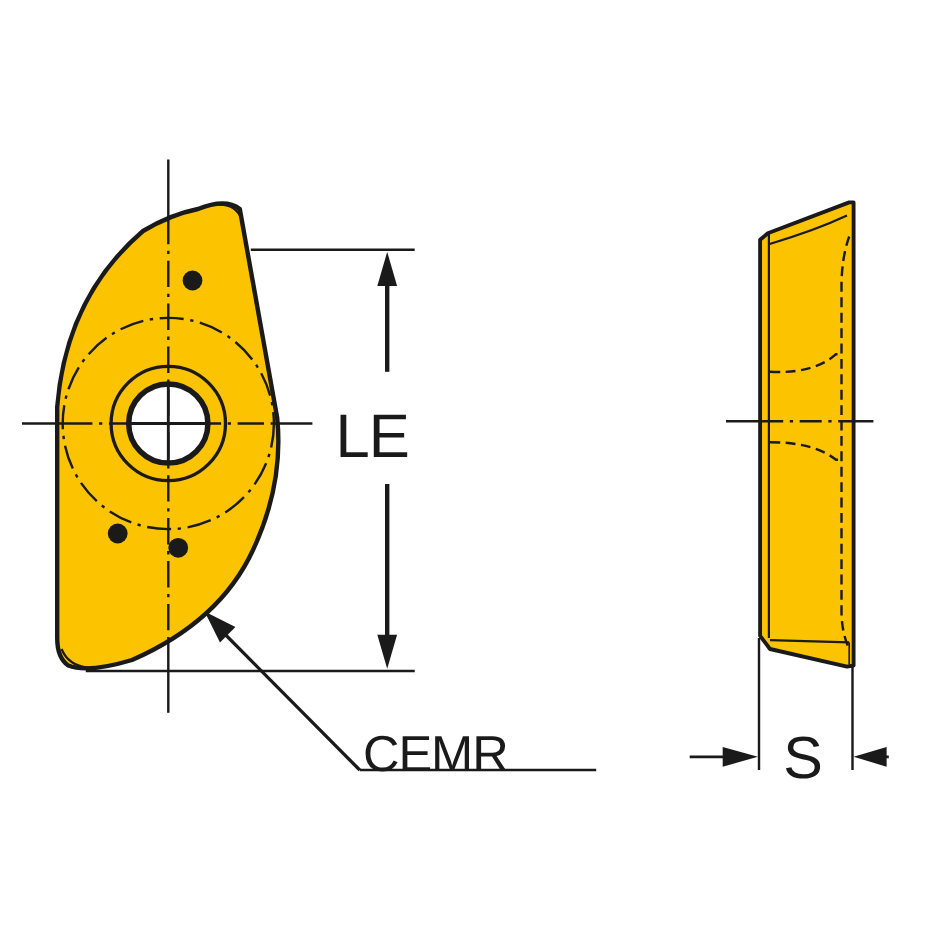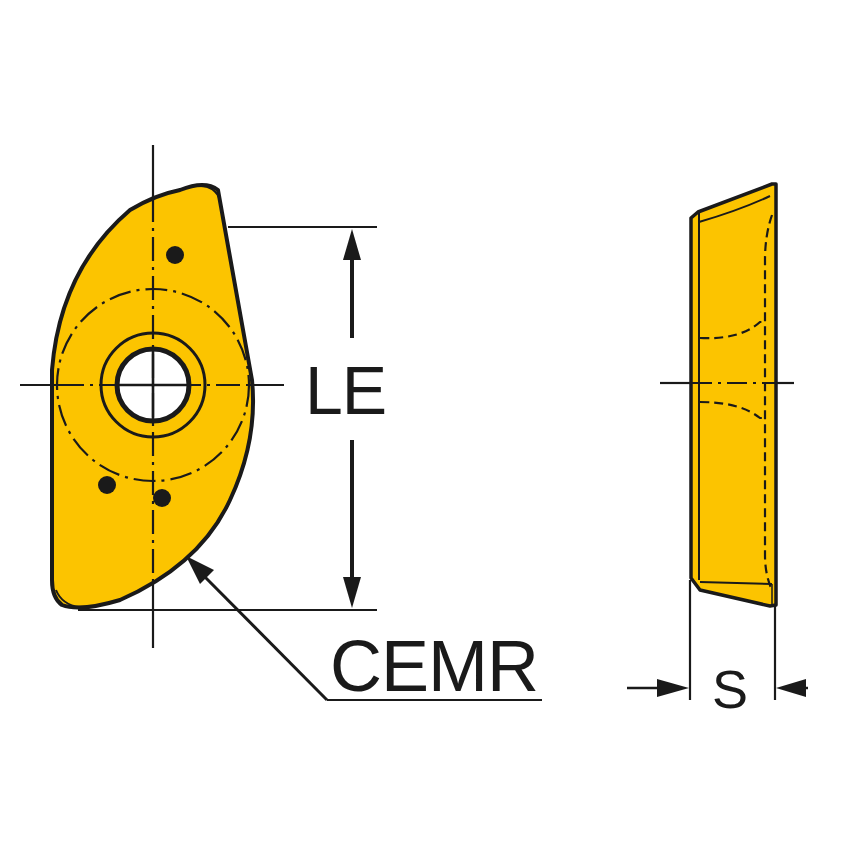--- a/index.html
+++ b/index.html
@@ -1,20 +1,20 @@
 <!DOCTYPE html>
 <html><head>
 <meta charset="utf-8">
 <style>
   html, body { margin: 0; padding: 0; background: #ffffff; }
   body { width: 854px; height: 854px; overflow: hidden; position: relative; }
   #drawing { position: absolute; left: 0; top: 0; width: 854px; height: 854px; }
   .lbl { position: absolute; font-family: "Liberation Sans", sans-serif; color: #1a1a1a; line-height: 1; font-weight: normal; }
-  .lbl-le { left: 305px; top: 356px; font-size: 68px; letter-spacing: -1px; }
-  .lbl-cemr { left: 330px; top: 630px; font-size: 72px; letter-spacing: -1px; }
+  .lbl-le { left: 305px; top: 368px; font-size: 56px; letter-spacing: -1px; }
+  .lbl-cemr { left: 330px; top: 662px; font-size: 46px; letter-spacing: -1px; }
   .lbl-s { left: 712px; top: 662px; font-size: 54px; }
 </style>
 </head>
 <body>
 
 <svg id="drawing" viewBox="0 0 854 854" xmlns="http://www.w3.org/2000/svg">
 
   <g>
 
     <path d="M 180 190 Q 205 180 218 190 L 252 380 Q 258 440 230 500 Q 200 565 120 600 Q 80 612 62 605 Q 52 598 52 580 L 52 370 Q 60 270 130 210 Q 155 195 180 190 Z" fill="#FCC400" stroke="#1a1a1a" stroke-width="4" stroke-linejoin="round"></path>

